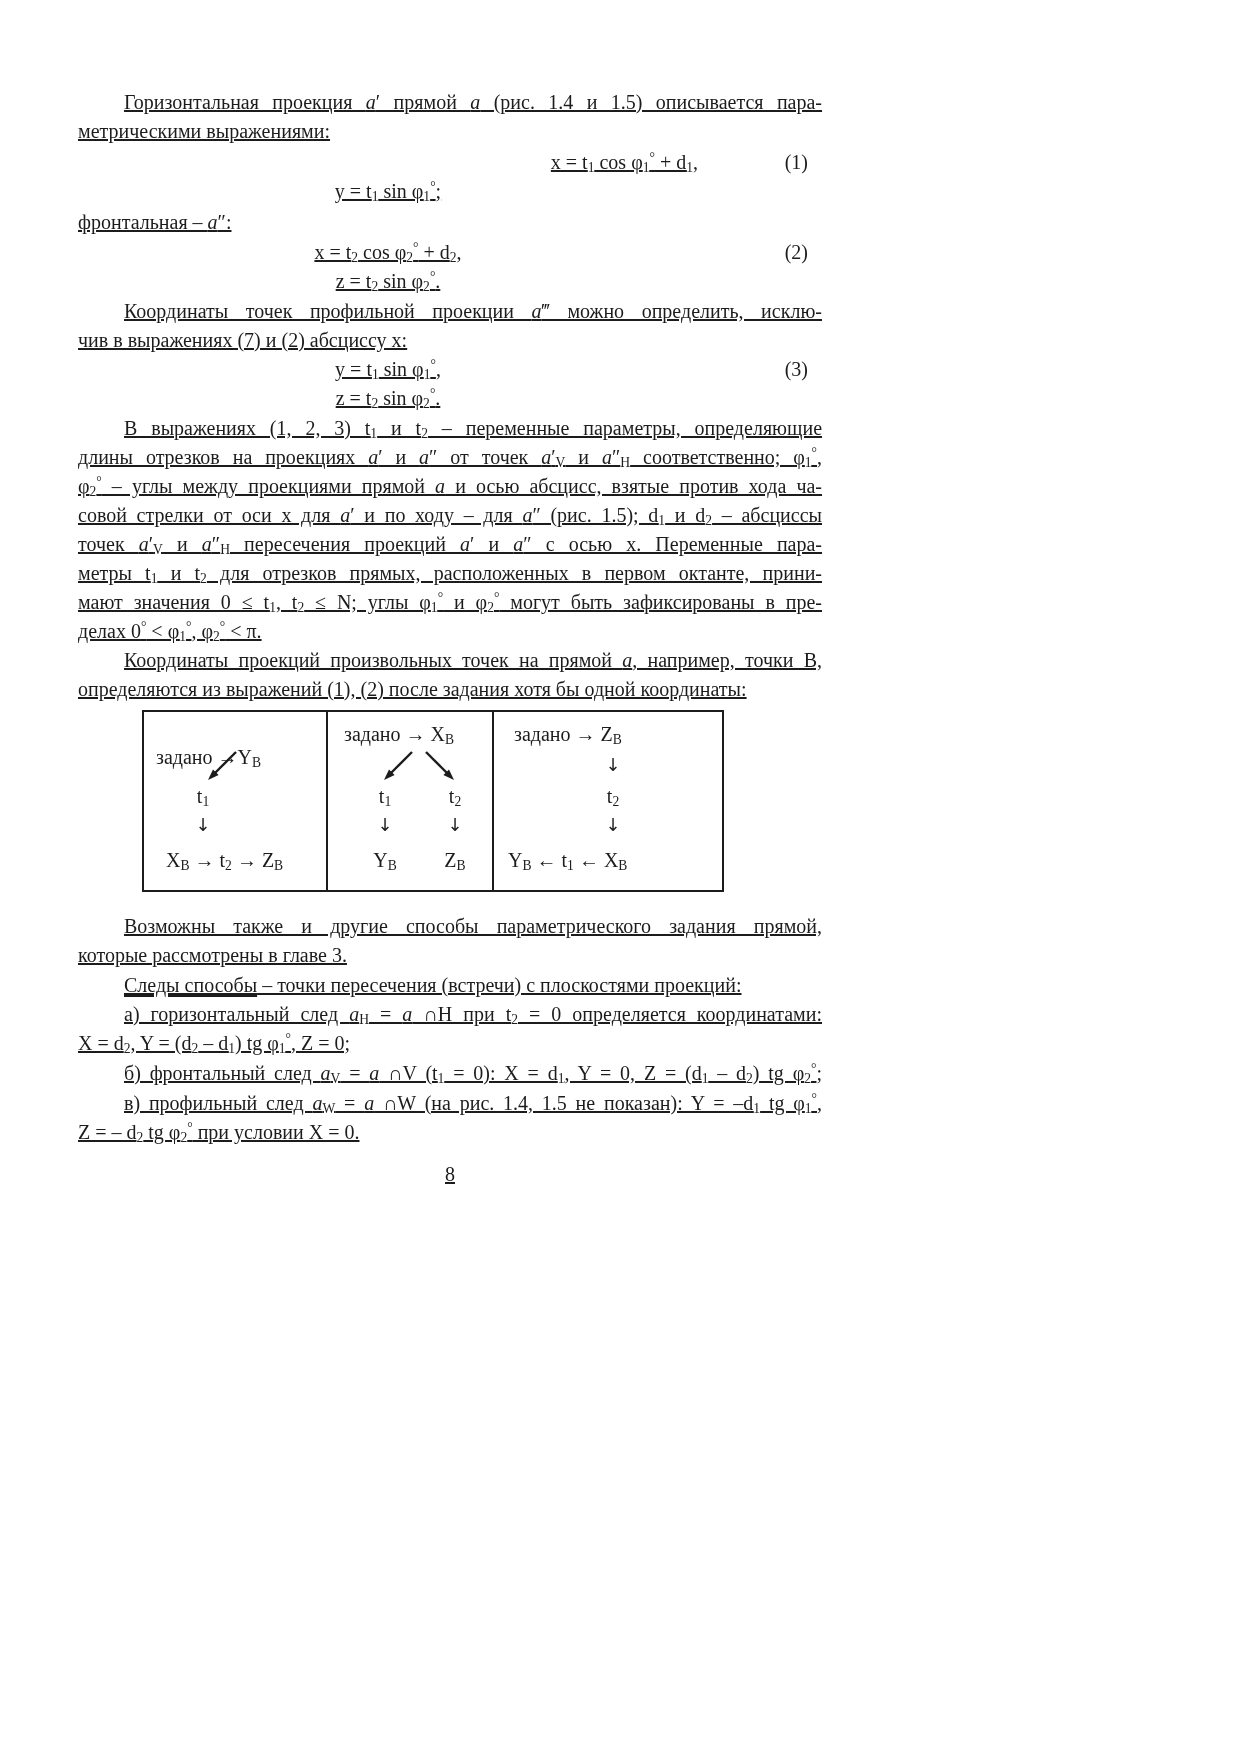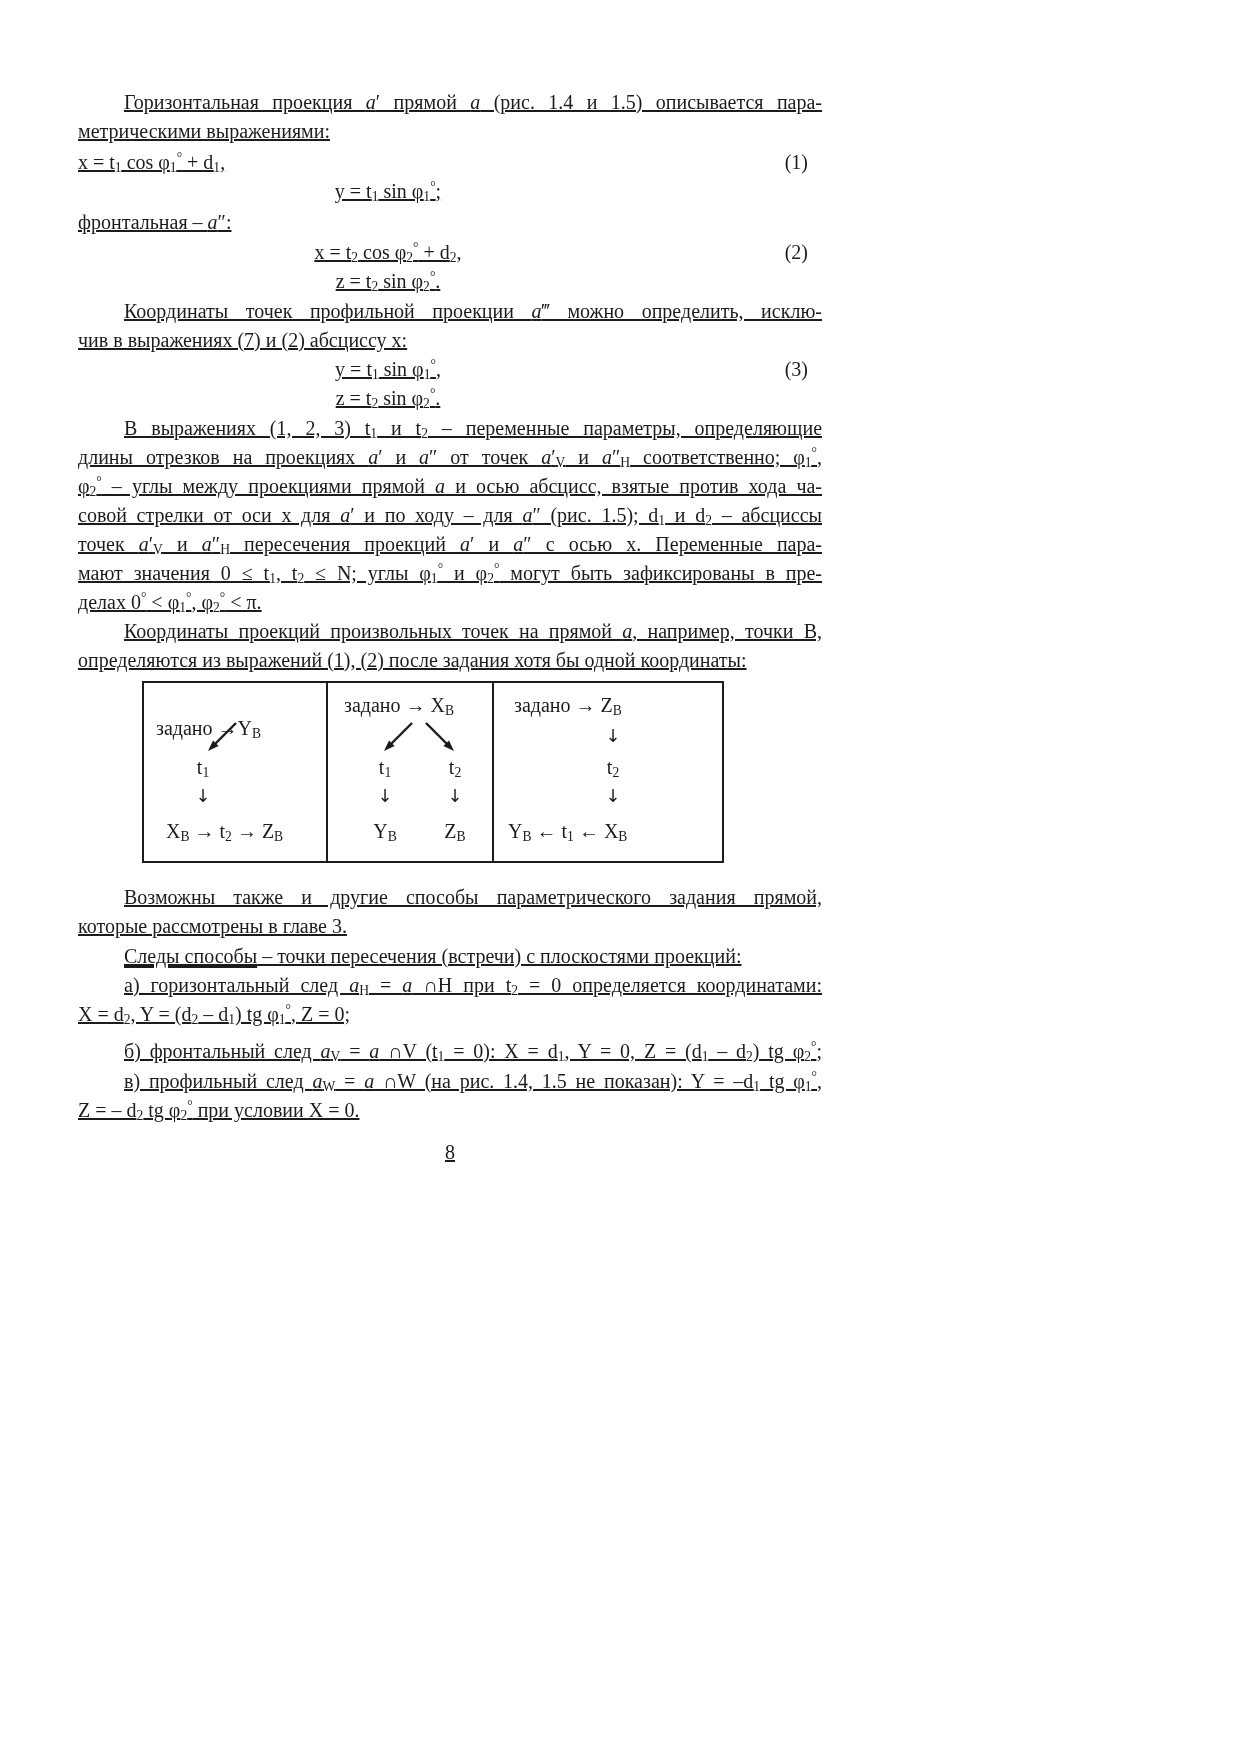--- a/index.html
+++ b/index.html
@@ -30,21 +30,21 @@
   .blk-eq1 { margin-top:2px; }
   .blk-p2  { margin-top:2px; }
   .blk-eq2 { margin-top:1px; }
   .blk-p3  { margin-top:1px; }
   .blk-eq3 { margin-top:0; }
   .blk-p4  { margin-top:1px; }
   .blk-p5  { margin-top:0; }
   .blk-p6  { margin-top:20px; }
   .blk-p7  { margin-top:1px; }
   .blk-p8  { margin-top:0; }
-  .blk-p9  { margin-top:8px; }
+  .blk-p9  { margin-top:1px; }
   .blk-p10 { margin-top:1px; }
 
   
   .scheme {
     margin:6px 0 0 64px;
     width:578px; height:178px;
     border:2px solid #1c1c1c;
     display:flex;
   }
   .cell { position:relative; height:100%; box-sizing:border-box; }
@@ -82,21 +82,21 @@
 
 <div class="page-content">
 
   <div class="blk-p1">
     <div class="line jl ind">Горизонтальная проекция <i>a</i>′ прямой <i>a</i> (рис. 1.4 и 1.5) описывается пара-</div>
     <div class="line">метрическими выражениями:</div>
   </div>
 
   <div class="eq blk-eq1">
     <div class="eq-lines">
-      <div class="line" style="text-align:left">x = t<sub>1</sub> cos φ<sub>1</sub><sup>°</sup> + d<sub>1</sub>,</div>
+      <div class="line" style="text-align:right">x = t<sub>1</sub> cos φ<sub>1</sub><sup>°</sup> + d<sub>1</sub>,</div>
       <div class="line" style="text-align:center">y = t<sub>1</sub> sin φ<sub>1</sub><sup>°</sup>;</div>
     </div>
     <span class="eq-num">(1)</span>
   </div>
 
   <div class="blk-p2">
     <div class="line">фронтальная – <i>a</i>″:</div>
   </div>
 
   <div class="eq blk-eq2">
@@ -119,20 +119,21 @@
     </div>
     <span class="eq-num">(3)</span>
   </div>
 
   <div class="blk-p4">
     <div class="line jl ind">В выражениях (1, 2, 3) t<sub>1</sub> и t<sub>2</sub> – переменные параметры, определяющие</div>
     <div class="line jl">длины отрезков на проекциях <i>a</i>′ и <i>a</i>″ от точек <i>a</i>′<sub>V</sub> и <i>a</i>″<sub>H</sub> соответственно; φ<sub>1</sub><sup>°</sup>,</div>
     <div class="line jl">φ<sub>2</sub><sup>°</sup> – углы между проекциями прямой <i>a</i> и осью абсцисс, взятые против хода ча-</div>
     <div class="line jl">совой стрелки от оси x для <i>a</i>′ и по ходу – для <i>a</i>″ (рис. 1.5); d<sub>1</sub> и d<sub>2</sub> – абсциссы</div>
     <div class="line jl">точек <i>a</i>′<sub>V</sub> и <i>a</i>″<sub>H</sub> пересечения проекций <i>a</i>′ и <i>a</i>″ с осью x. Переменные пара-</div>
+    <div class="line jl">метры t<sub>1</sub> и t<sub>2</sub> для отрезков прямых, расположенных в первом октанте, прини-</div>
     <div class="line jl">мают значения 0 ≤ t<sub>1</sub>, t<sub>2</sub> ≤ N; углы φ<sub>1</sub><sup>°</sup> и φ<sub>2</sub><sup>°</sup> могут быть зафиксированы в пре-</div>
     <div class="line">делах 0<sup>°</sup> &lt; φ<sub>1</sub><sup>°</sup>, φ<sub>2</sub><sup>°</sup> &lt; π.</div>
   </div>
 
   <div class="blk-p5">
     <div class="line jl ind">Координаты проекций произвольных точек на прямой <i>a</i>, например, точки B,</div>
     <div class="line">определяются из выражений (1), (2) после задания хотя бы одной координаты:</div>
   </div>
 
   <div class="scheme">

